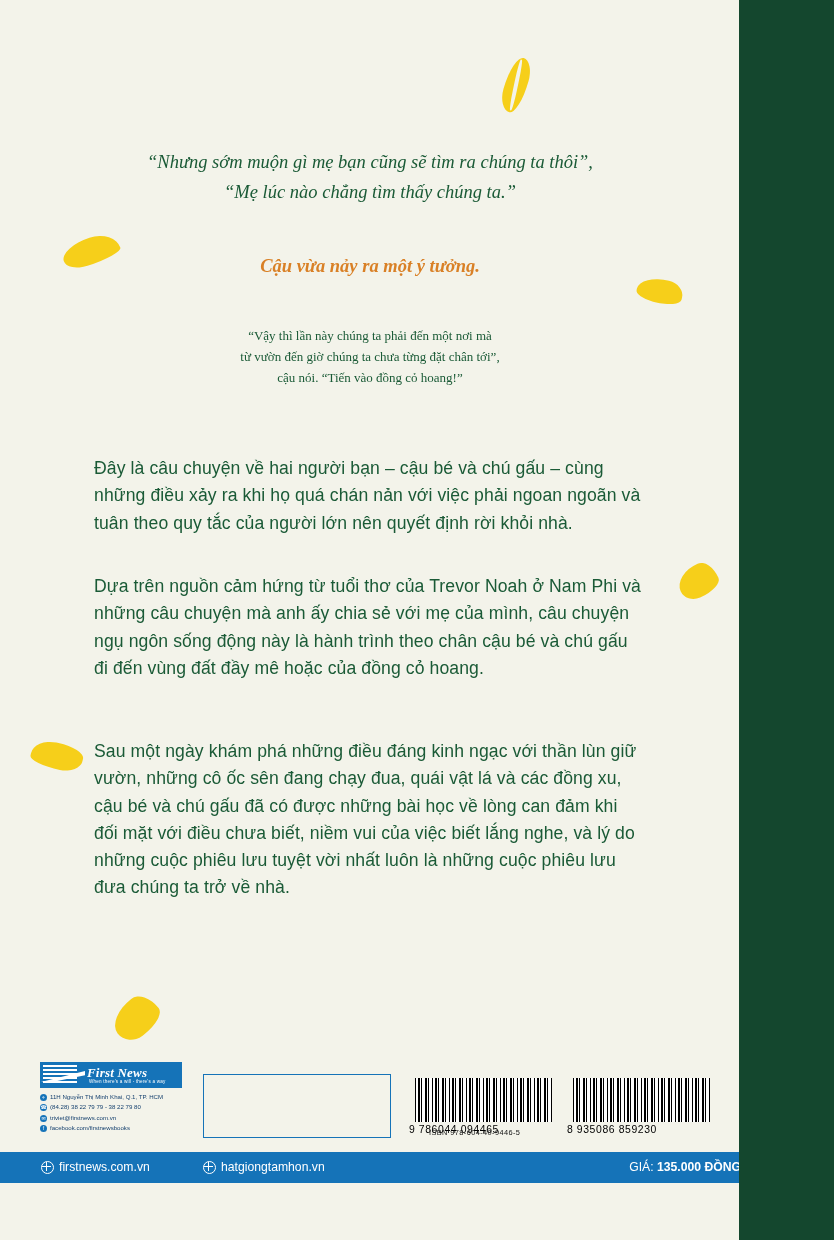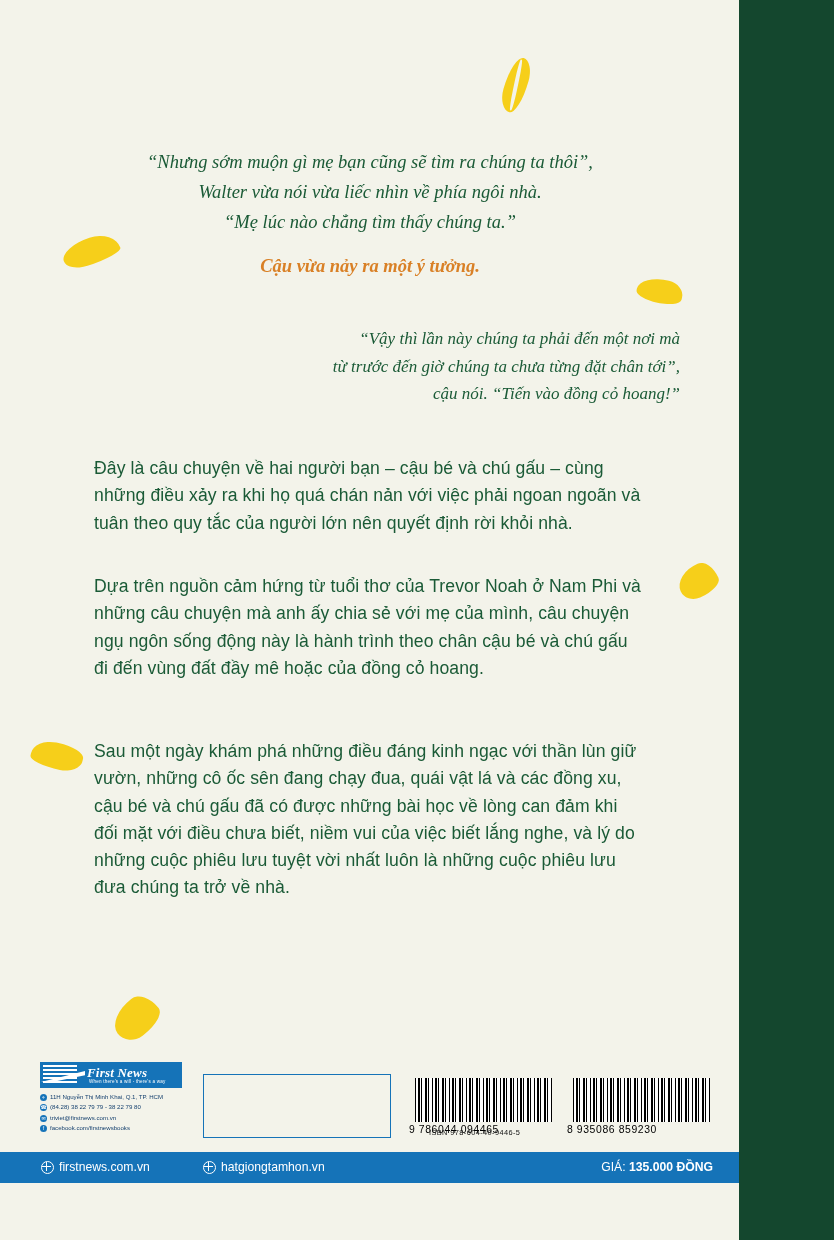--- a/index.html
+++ b/index.html
@@ -118,25 +118,24 @@
     font-size: 18.5px;
     line-height: 1.62;
     font-weight: bold;
   }
 
   .quote-block2 {
     position: absolute;
     left: 60px;
     top: 325px;
     width: 620px;
-    text-align: right;
+    text-align: center;
     font-family: "Liberation Serif", serif;
-    font-style: italic;
     color: #1a5a36;
-    font-size: 17px;
+    font-size: 13px;
     line-height: 1.62;
   }
 
   .para {
     position: absolute;
     left: 94px;
     width: 552px;
     color: #1a5a36;
     font-size: 17.6px;
     line-height: 1.55;
@@ -268,20 +267,21 @@
 
   .bottom-bar {
     position: absolute;
     left: 0;
     top: 1152px;
     width: 739px;
     height: 31px;
     background: #1573b8;
     color: #ffffff;
     font-size: 12.2px;
+    padding-left: 28px;
   }
   .bottom-bar .site1 {
     position: absolute;
     left: 41px; top: 8px;
     display: flex; align-items: center; gap: 5px;
   }
   .bottom-bar .site2 {
     position: absolute;
     left: 203px; top: 8px;
     display: flex; align-items: center; gap: 5px; justify-content: center;
@@ -330,31 +330,30 @@
 
     <div class="leaf l1"></div>
     <div class="leaf l2"></div>
     <div class="leaf l3"></div>
     <div class="leaf l4"></div>
     <div class="leaf l5"></div>
     <div class="leaf l6"></div>
 
     <div class="quote-block">
       <div class="line">“Nhưng sớm muộn gì mẹ bạn cũng sẽ tìm ra chúng ta thôi”,</div>
-      <div class="line">Walter vừa nói vừa liếc nhìn về phía ngôi nhà.</div>
       <div class="line">“Mẹ lúc nào chẳng tìm thấy chúng ta.”</div>
     </div>
 
     <div class="quote-orange">
       <div class="line">Cậu vừa nảy ra một ý tưởng.</div>
     </div>
 
     <div class="quote-block2">
       <div class="line">“Vậy thì lần này chúng ta phải đến một nơi mà</div>
-      <div class="line">từ trước đến giờ chúng ta chưa từng đặt chân tới”,</div>
+      <div class="line">từ vườn đến giờ chúng ta chưa từng đặt chân tới”,</div>
       <div class="line">cậu nói. “Tiến vào đồng cỏ hoang!”</div>
     </div>
 
     <div class="para p1">Đây là câu chuyện về hai người bạn – cậu bé và chú gấu – cùng những điều xảy ra khi họ quá chán nản với việc phải ngoan ngoãn và tuân theo quy tắc của người lớn nên quyết định rời khỏi nhà.</div>
     <div class="para p3">Sau một ngày khám phá những điều đáng kinh ngạc với thần lùn giữ vườn, những cô ốc sên đang chạy đua, quái vật lá và các đồng xu, cậu bé và chú gấu đã có được những bài học về lòng can đảm khi đối mặt với điều chưa biết, niềm vui của việc biết lắng nghe, và lý do những cuộc phiêu lưu tuyệt vời nhất luôn là những cuộc phiêu lưu đưa chúng ta trở về nhà.</div>
     <div class="para p2">Dựa trên nguồn cảm hứng từ tuổi thơ của Trevor Noah ở Nam Phi và những câu chuyện mà anh ấy chia sẻ với mẹ của mình, câu chuyện ngụ ngôn sống động này là hành trình theo chân cậu bé và chú gấu đi đến vùng đất đầy mê hoặc của đồng cỏ hoang.</div>
 
     <div class="publisher">
       <div class="fn-logo">
         <div class="stripes"></div>

